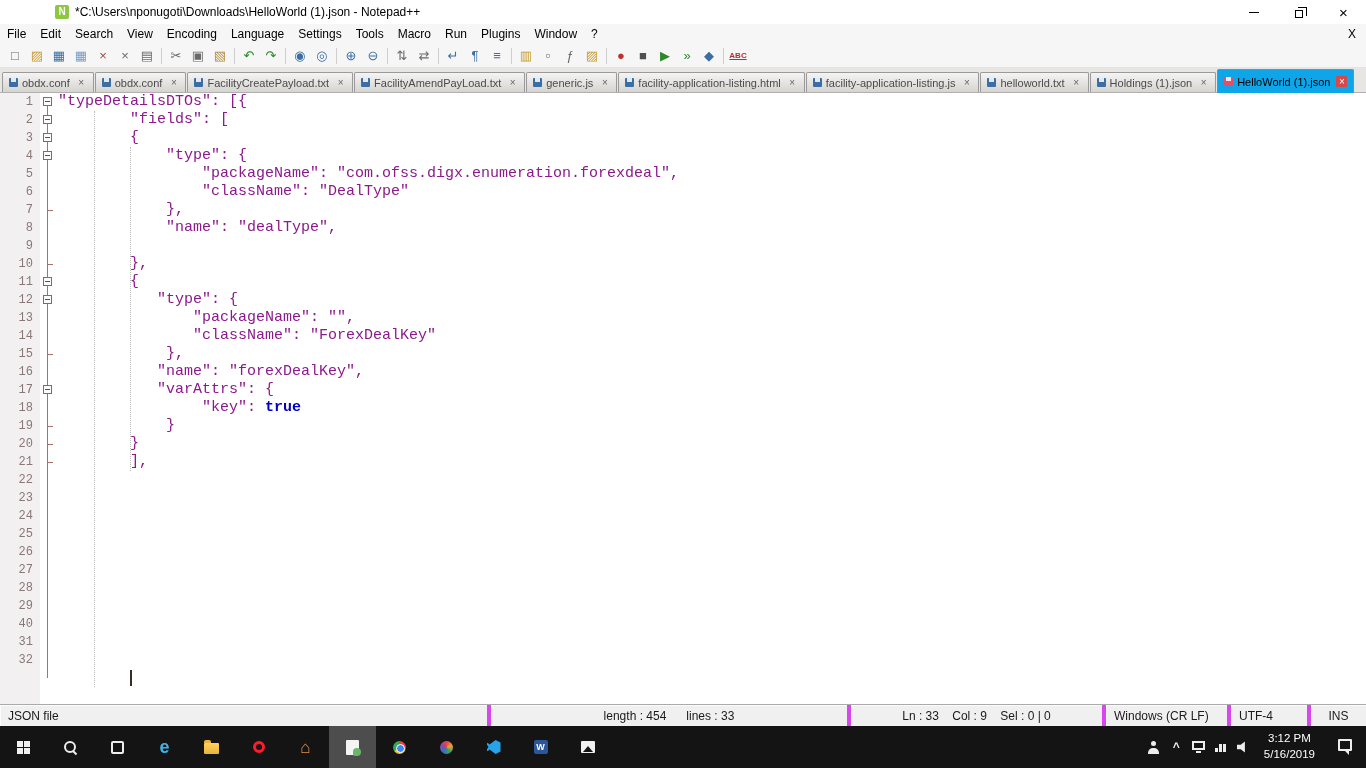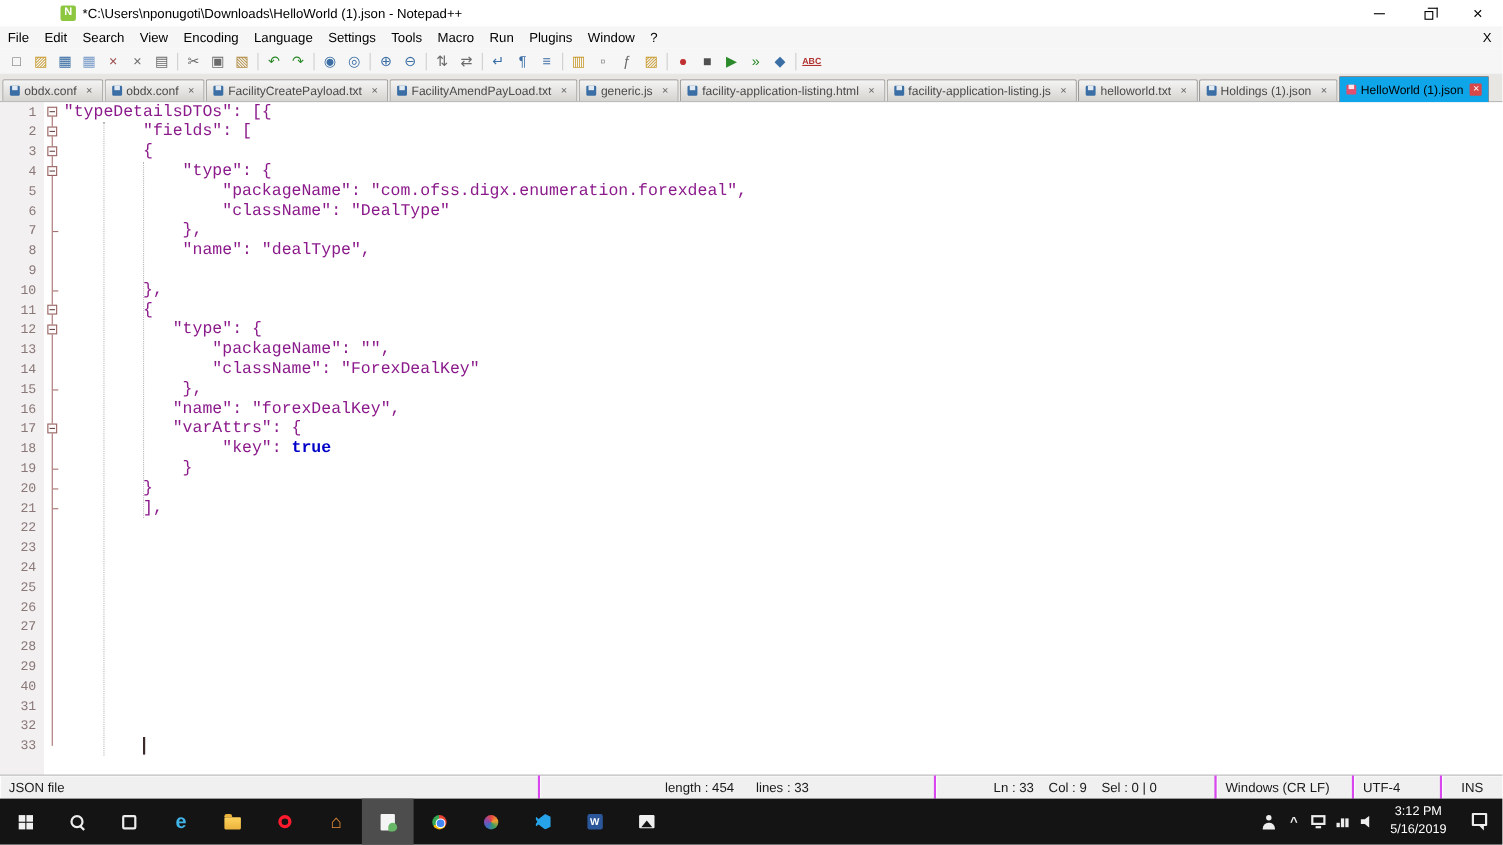--- a/index.html
+++ b/index.html
@@ -54,21 +54,21 @@
   .kw { color:var(--kw-color,#0000c8); font-weight:bold; }
   .ed-overlays { position:absolute; inset:0; pointer-events:none; z-index:1; }
   .fold-vline { position:absolute; left:47px; top:9px; width:1px; height:576px; background:#a87070; }
   .fold-tick { position:absolute; left:48px; width:5px; height:1px; background:#a87070; }
   .indent-guide { position:absolute; width:0; border-left:1px dotted #b8b8b8; }
   .caret { position:absolute; width:2px; height:16px; background:#3a2a2a; animation:blink 1s steps(1) infinite; }
   @keyframes blink { 50% { opacity:0; } }
 
   
   .statusbar { height:22px; flex:0 0 auto; background:#f0f0f0; border-top:1px solid #aaa; display:flex; align-items:stretch; font-size:12px; color:#1a1a1a; }
-  .sb-sec { display:flex; align-items:center; padding:0 8px; border-right:2px solid #d946ef; box-shadow:inset 1px 1px 0 #fcfcfc; white-space:pre; }
+  .sb-sec { display:flex; align-items:center; padding:0 8px; border-right:4px solid #d946ef; box-shadow:inset 1px 1px 0 #fcfcfc; white-space:pre; }
   .sb-doctype { flex:1 1 auto; }
   .sb-length { flex:0 0 360px; justify-content:center; }
   .sb-pos { flex:0 0 255px; justify-content:center; }
   .sb-eol { flex:0 0 125px; }
   .sb-enc { flex:0 0 80px; }
   .sb-ins { flex:0 0 55px; justify-content:center; border-right:none; }
 
   
   .taskbar { height:42px; flex:0 0 auto; background:#141414; display:flex; align-items:stretch; color:#ededed; }
   .taskbar-apps { display:flex; }
@@ -422,25 +422,20 @@
       <div class="ed-row" data-name="editor-line">
         <span class="ln" data-name="line-number">31</span>
         <span class="fold-cell" data-name="fold-margin-cell"></span>
         <span class="code" data-name="code-text"></span>
       </div>
       <div class="ed-row" data-name="editor-line">
         <span class="ln" data-name="line-number">32</span>
         <span class="fold-cell" data-name="fold-margin-cell"></span>
         <span class="code" data-name="code-text"></span>
       </div>
-      <div class="ed-row" data-name="editor-line">
-        <span class="ln" data-name="line-number">33</span>
-        <span class="fold-cell" data-name="fold-margin-cell"></span>
-        <span class="code" data-name="code-text"></span>
-      </div>
       <div class="ed-overlays" data-name="editor-overlays">
         <div class="fold-vline" data-name="fold-tree-line"></div>
         <div class="fold-tick" data-name="fold-end-tick" style="top: 117px;"></div>
         <div class="fold-tick" data-name="fold-end-tick" style="top: 171px;"></div>
         <div class="fold-tick" data-name="fold-end-tick" style="top: 261px;"></div>
         <div class="fold-tick" data-name="fold-end-tick" style="top: 333px;"></div>
         <div class="fold-tick" data-name="fold-end-tick" style="top: 351px;"></div>
         <div class="fold-tick" data-name="fold-end-tick" style="top: 369px;"></div>
         <div class="indent-guide" data-name="indent-guide-line" style="left: 94px; top: 18px; height: 576px;"></div>
         <div class="indent-guide" data-name="indent-guide-line" style="left: 130px; top: 54px; height: 324px;"></div>

